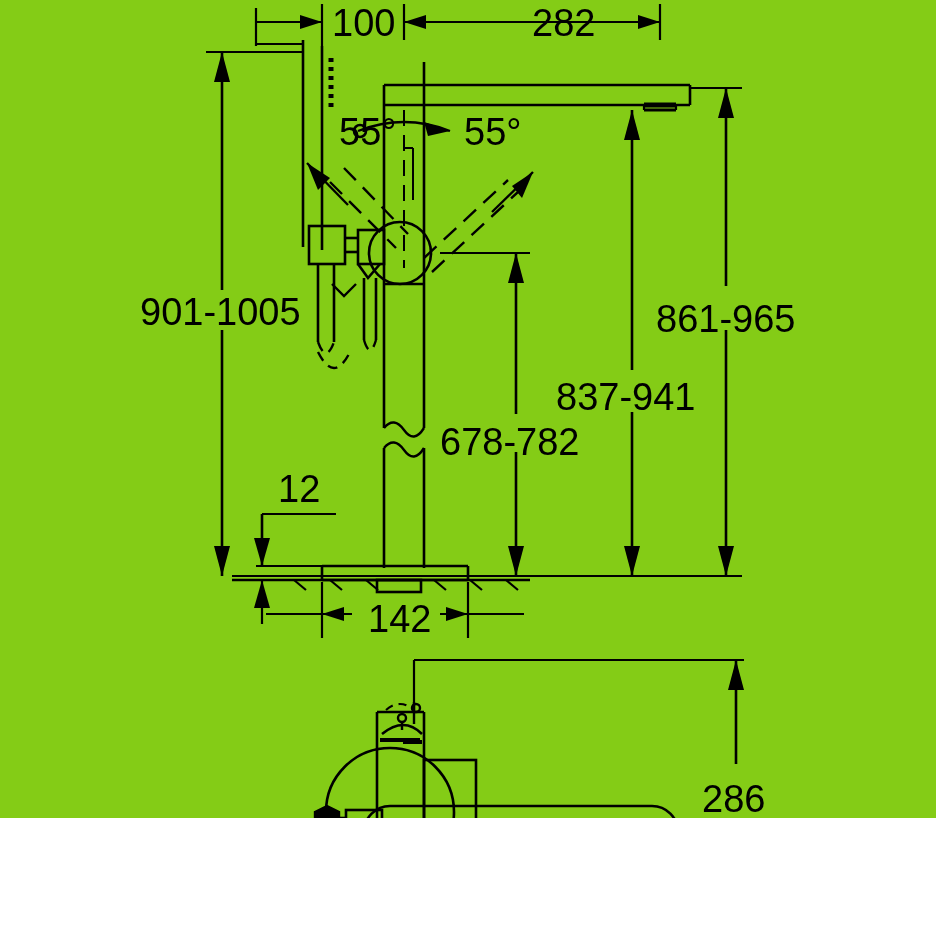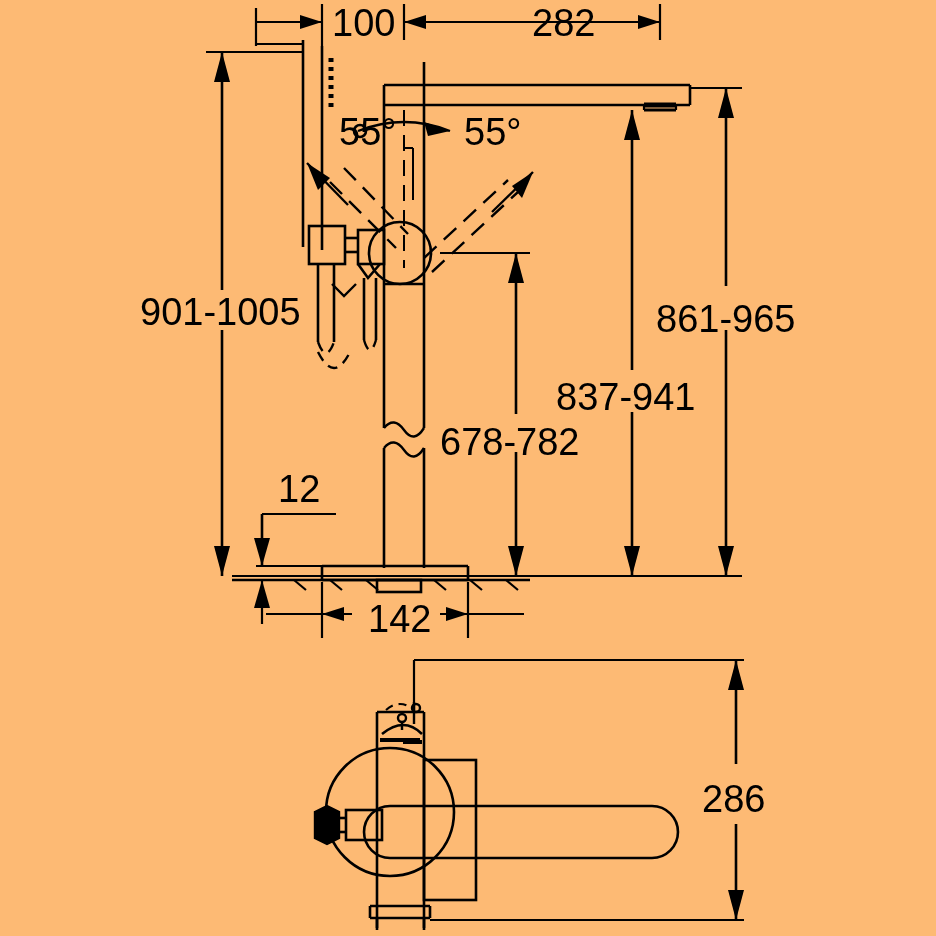--- a/index.html
+++ b/index.html
@@ -6,22 +6,22 @@
     margin: 0;
     padding: 0;
     background: #ffffff;
   }
   body {
     font-family: "Liberation Sans", sans-serif;
   }
   #page {
     position: relative;
     width: 936px;
-    height: 936px;
-    background: #fdba74;
+    height: 818px;
+    background: #84cc16;
     overflow: hidden;
   }
   #drawing {
     position: absolute;
     left: 0;
     top: 0;
   }
   .dim-text {
     font-family: "Liberation Sans", sans-serif;
     font-size: 38px;

